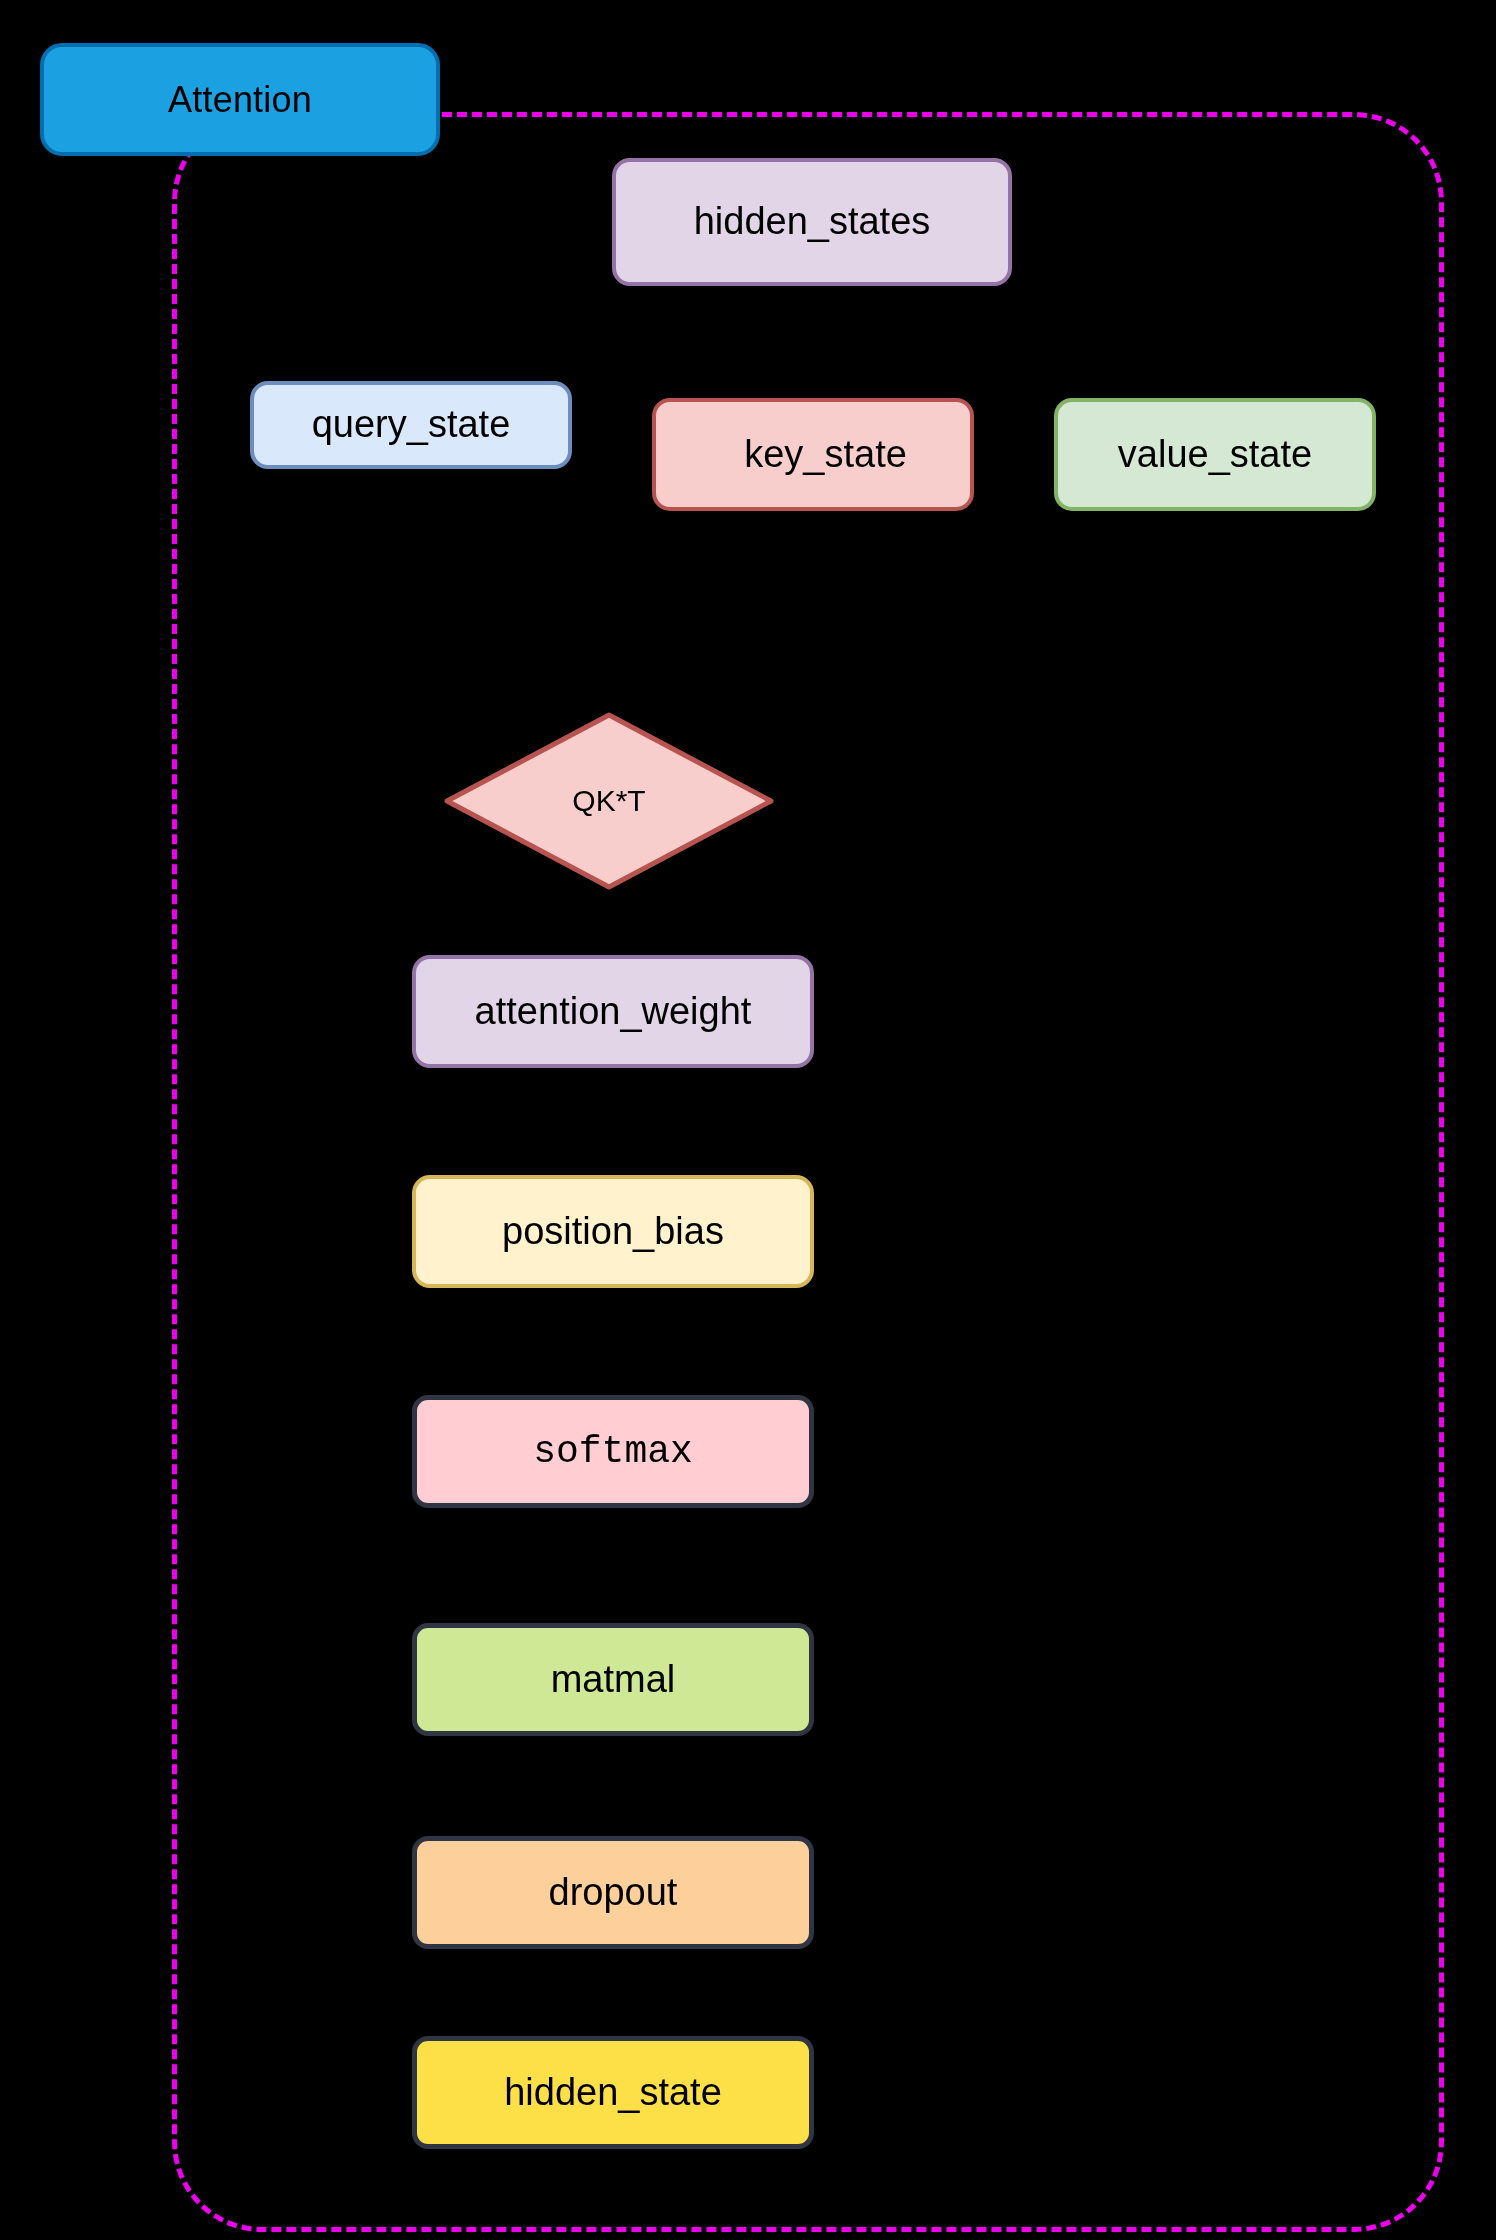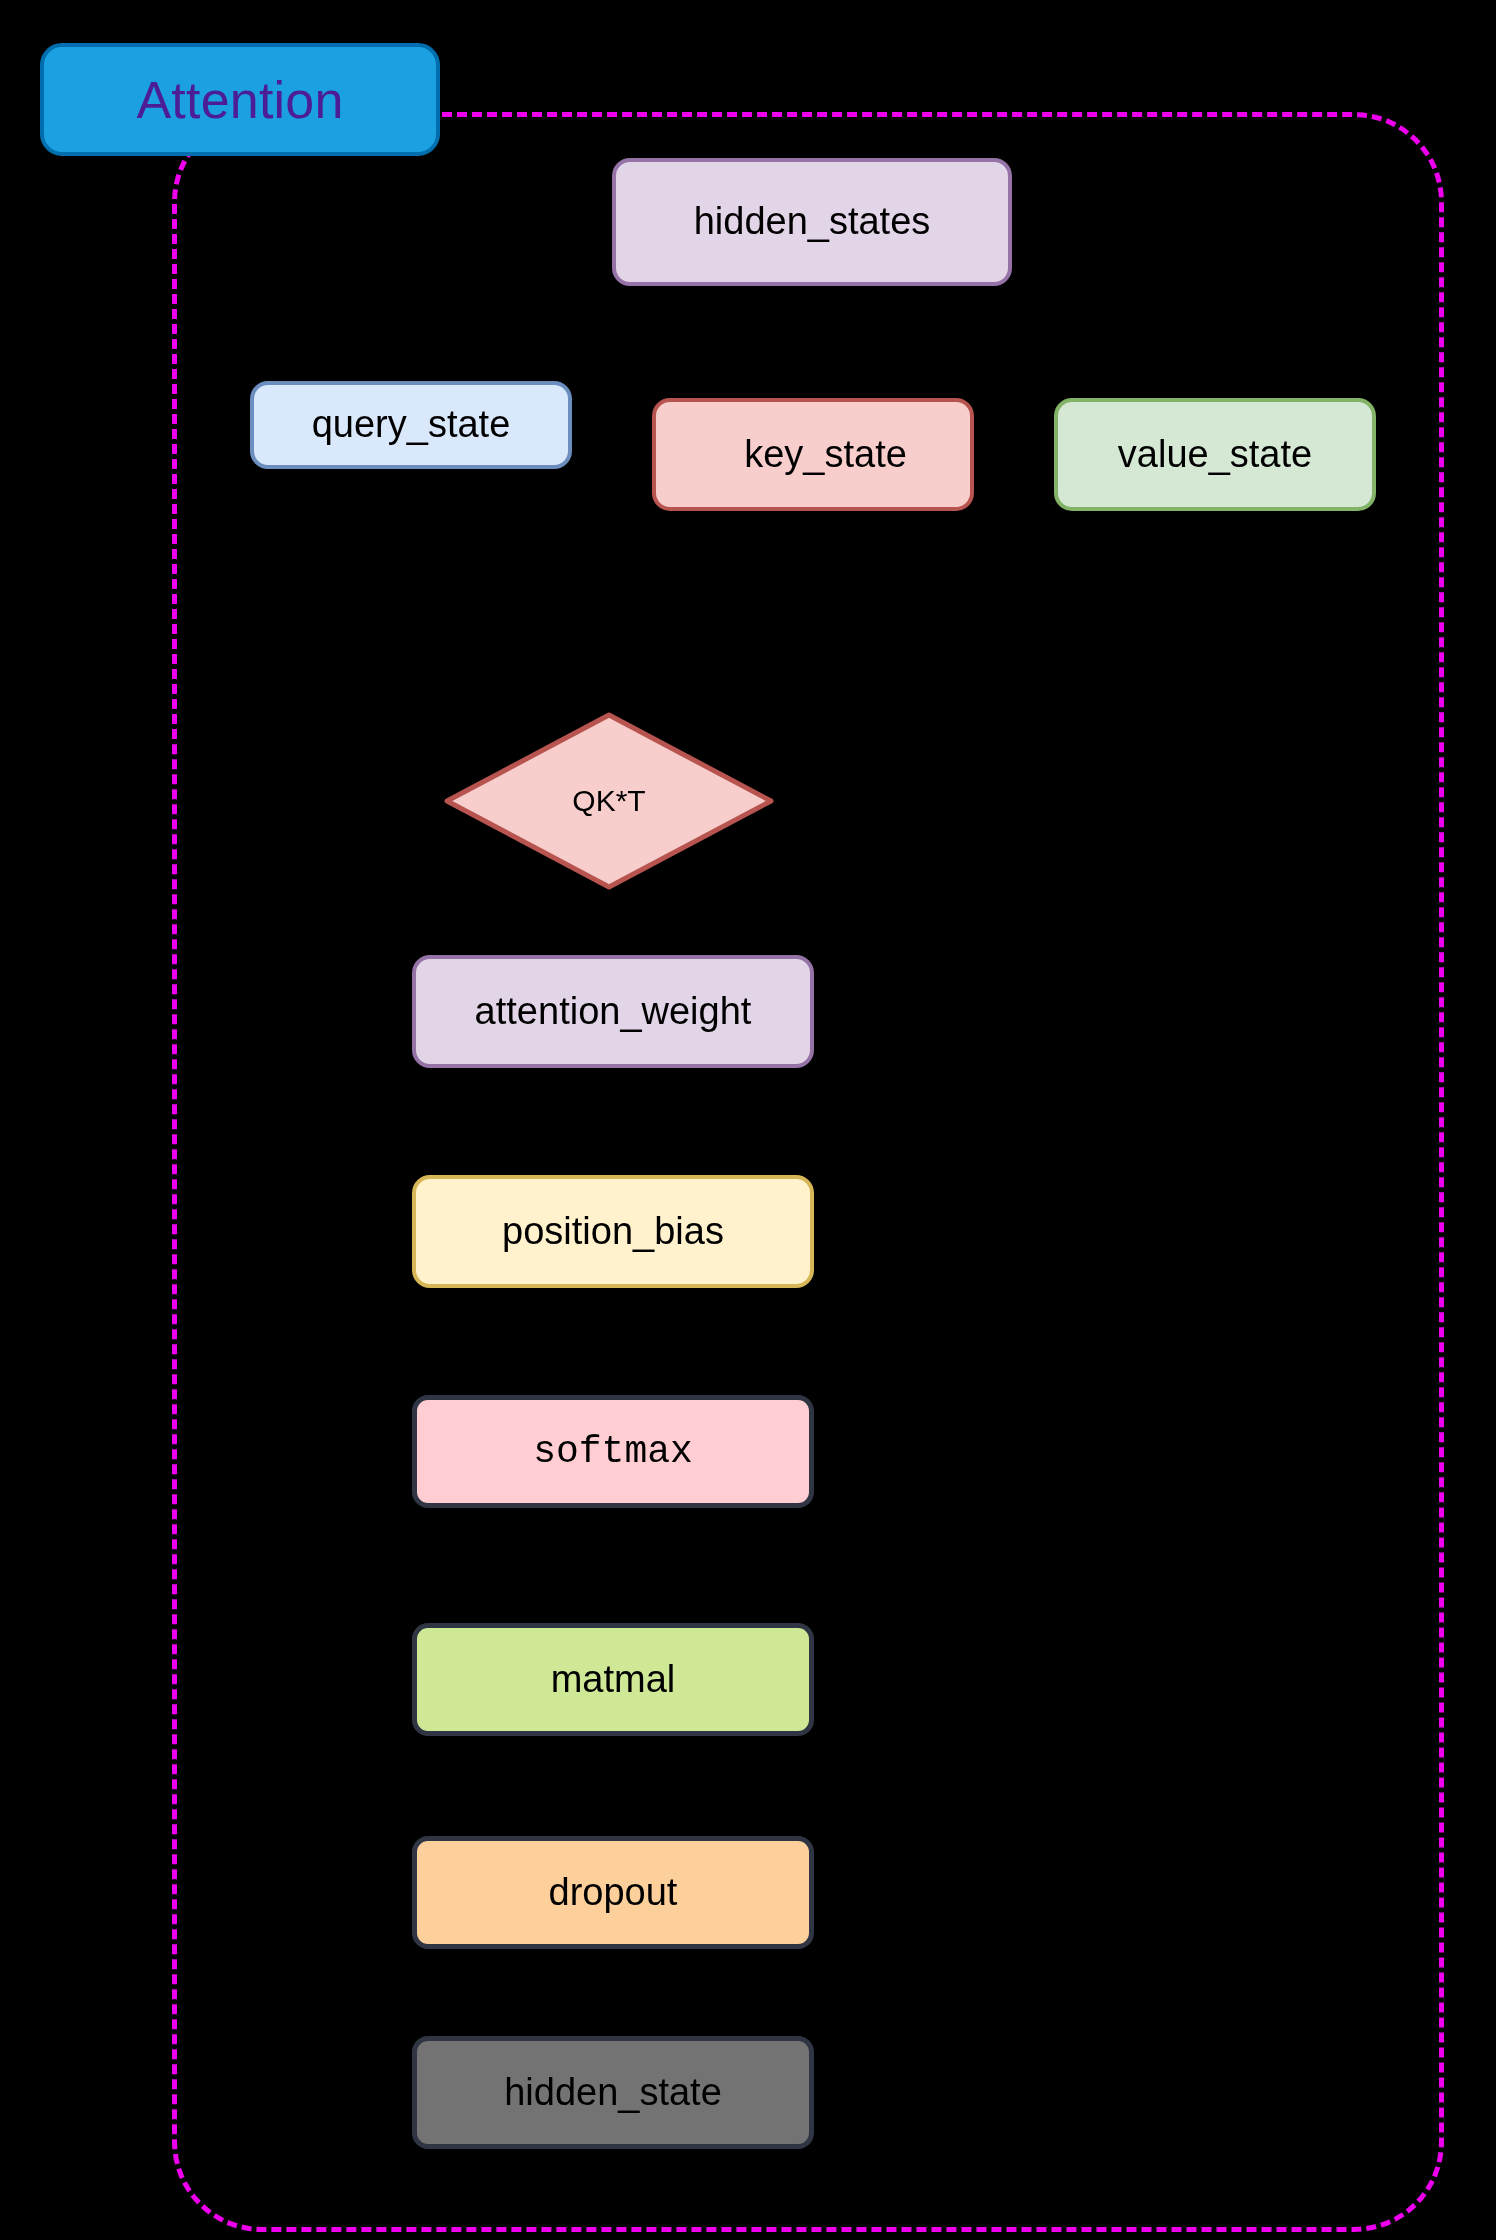--- a/index.html
+++ b/index.html
@@ -43,22 +43,22 @@
     top: 43px;
     width: 400px;
     height: 113px;
     background: #1ba1e2;
     border: 4px solid #006eaf;
     border-radius: 22px;
     box-sizing: border-box;
     display: flex;
     align-items: center;
     justify-content: center;
-    color: #4c1d95;
-    font-size: 52px;
+    color: #000000;
+    font-size: 36px;
     letter-spacing: 0.2px;
     z-index: 5;
   }
 
   
   .node {
     position: absolute;
     box-sizing: border-box;
     display: flex;
     align-items: center;
@@ -126,15 +126,15 @@
   <div class="node" style="left:412px; top:955px; width:402px; height:113px; background:#e1d5e7; border-color:#9673a6;">attention_weight</div>
 
   <div class="node" style="left:412px; top:1175px; width:402px; height:113px; background:#fff2cc; border-color:#d6b656;">position_bias</div>
 
   <div class="node thick" style="left:412px; top:1395px; width:402px; height:113px; background:#ffcdd2; border-color:#2f3542;font-family:Liberation Mono, monospace;">softmax</div>
 
   <div class="node thick" style="left:412px; top:1623px; width:402px; height:113px; background:#cfe896; border-color:#2f3542;">matmal</div>
 
   <div class="node thick" style="left:412px; top:1836px; width:402px; height:113px; background:#fdcf9a; border-color:#2f3542;">dropout</div>
 
-  <div class="node thick" style="left:412px; top:2036px; width:402px; height:113px; background:#737373; border-color:#2f3542;">hidden_state</div>
+  <div class="node thick" style="left:412px; top:2036px; width:402px; height:113px; background:#fde047; border-color:#2f3542;">hidden_state</div>
 
 </div>
 
 </body></html>

